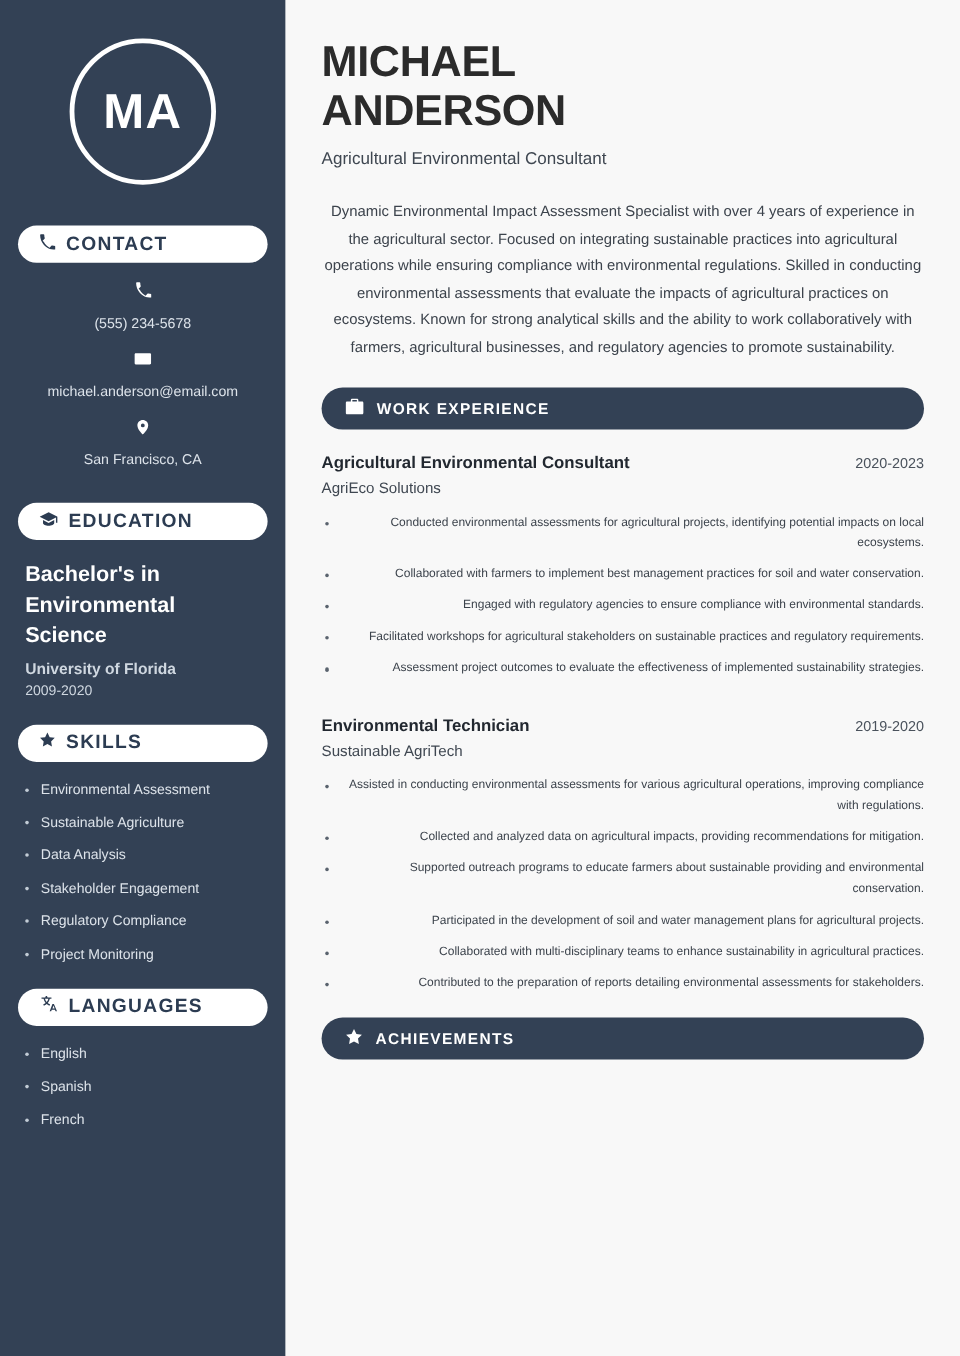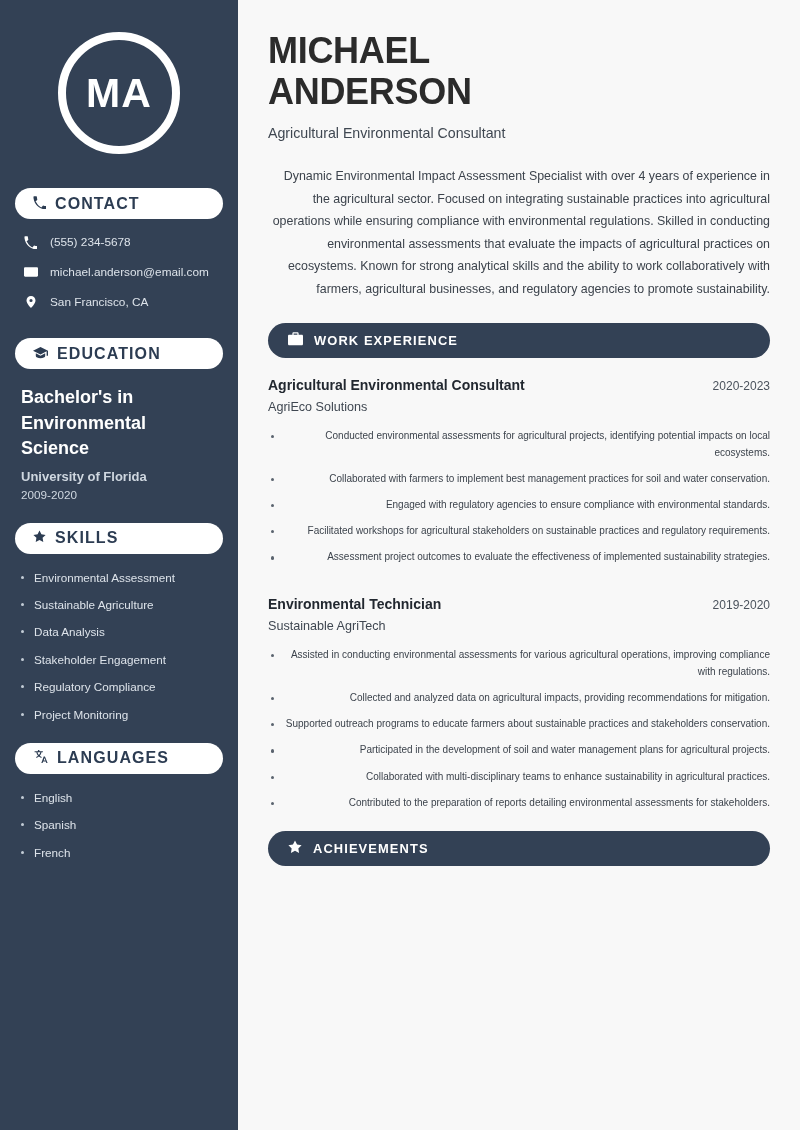--- a/index.html
+++ b/index.html
@@ -14,38 +14,38 @@
   
   .sidebar {
     width:238px; flex:0 0 238px;
     background:#334155;
     padding:26px 15px 20px 15px;
     color:#ffffff;
   }
   .avatar-wrap { display:flex; justify-content:center; margin-top:6px; margin-bottom:34px; }
   .avatar {
     width:122px; height:122px; border-radius:50%;
-    border:8px solid #ffffff;
+    border:4px solid #ffffff;
     display:flex; align-items:center; justify-content:center;
     font-size:41px; font-weight:700; letter-spacing:1px; color:#ffffff;
   }
   .pill {
     background:#ffffff; color:#2c3c52;
     border-radius:999px;
     height:31px;
     display:flex; align-items:center; gap:9px;
     padding:0 18px;
     font-size:16px; font-weight:700; letter-spacing:1.1px;
     margin-bottom:16px;
   }
   .pill svg { flex:0 0 auto; }
   .contact-row {
     display:flex; align-items:center; gap:12px;
     font-size:11.8px; color:#dde3ea;
-    padding:0 8px; margin-bottom:16px;
+    padding:0 8px; margin-bottom:16px;flex-direction:column;
   }
   .contact-row .ico { width:15px; display:flex; justify-content:center; flex:0 0 15px; }
   .edu-block { padding:0 6px; margin-bottom:6px; }
   .edu-degree { font-size:18px; font-weight:700; color:#ffffff; line-height:1.42; margin-bottom:5px; }
   .edu-school { font-size:13px; color:#cfd7e0; line-height:1.5;font-weight:bold; }
   .edu-years { font-size:11.7px; color:#cfd7e0; line-height:1.5; }
   .side-list { list-style:none; padding:0 4px; }
   .side-list li {
     position:relative; font-size:11.7px; color:#dde3ea;
     padding-left:15px; margin-bottom:11px; line-height:1.4;
@@ -59,21 +59,21 @@
 
   
   .main { flex:1; padding:30px 30px 0 30px; background:#f8f8f8; min-width:0; }
   .name {
     font-size:36px; font-weight:700; color:#2b2b2b;
     line-height:1.14; letter-spacing:-0.3px; text-transform:uppercase;
   }
   .role { font-size:14.2px; color:#3f4751; margin-top:13px; margin-bottom:24px; }
   .summary {
     font-size:12.4px; line-height:1.82; color:#3c434c;
-    margin-bottom:22px; text-align:right;
+    margin-bottom:22px; text-align:center;
   }
   .section-bar {
     background:#334155; color:#ffffff;
     border-radius:999px; height:35px;
     display:flex; align-items:center; gap:11px;
     padding:0 20px;
     font-size:12.9px; font-weight:700; letter-spacing:1.1px;
     margin-bottom:19px;
   }
   .job { margin-bottom:4px; }
@@ -235,21 +235,21 @@
 
     <div class="job">
       <div class="job-head">
         <span class="job-title">Environmental Technician</span>
         <span class="job-date">2019-2020</span>
       </div>
       <div class="job-company">Sustainable AgriTech</div>
       <ul class="bullets">
         <li>Assisted in conducting environmental assessments for various agricultural operations, improving compliance with regulations.</li>
         <li>Collected and analyzed data on agricultural impacts, providing recommendations for mitigation.</li>
-        <li>Supported outreach programs to educate farmers about sustainable practices and stakeholders conservation.</li>
+        <li>Supported outreach programs to educate farmers about sustainable providing and environmental conservation.</li>
         <li>Participated in the development of soil and water management plans for agricultural projects.</li>
         <li>Collaborated with multi-disciplinary teams to enhance sustainability in agricultural practices.</li>
         <li>Contributed to the preparation of reports detailing environmental assessments for stakeholders.</li>
       </ul>
     </div>
 
     <div class="section-bar">
       <span>
         <svg width="14" height="14" viewBox="0 0 24 24" fill="#ffffff">
             <path d="M12 .8l3.5 7.1 7.8 1.1-5.6 5.5 1.3 7.8L12 18.6 5 22.3l1.3-7.8L.7 9l7.8-1.1L12 .8z"></path>

